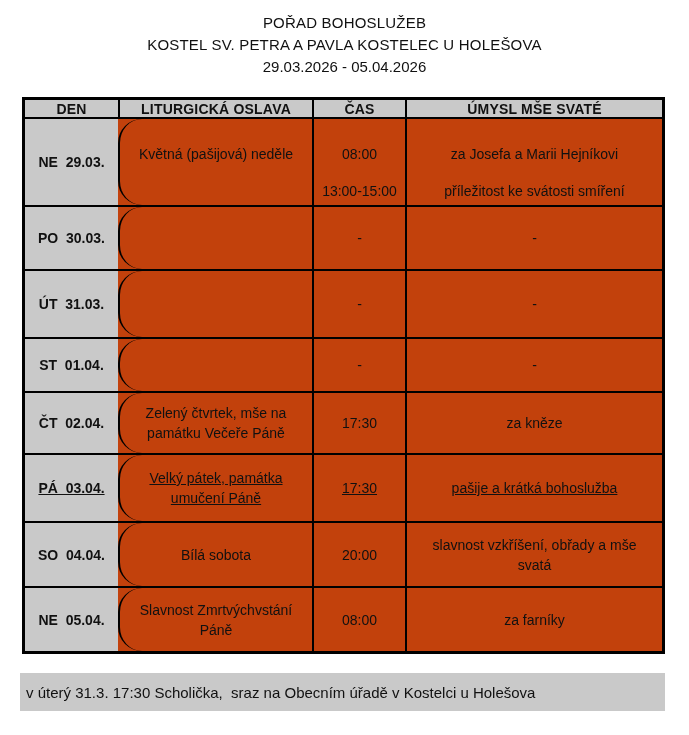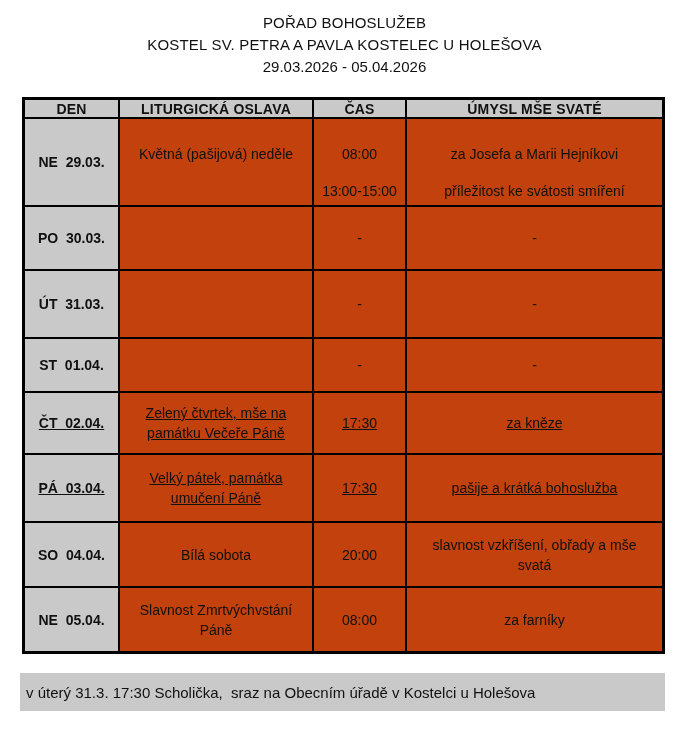--- a/index.html
+++ b/index.html
@@ -39,21 +39,21 @@
   .day-cell {
     background: #c9c9c9;
     font-weight: bold;
     display: flex; align-items: center; justify-content: center;
     white-space: pre;
   }
   .center { display: flex; align-items: center; justify-content: center; text-align: center; line-height: 20px; }
   .stack { display: flex; flex-direction: column; text-align: center; line-height: 20px; }
   .stack .part1 { flex: 1; display: flex; align-items: center; justify-content: center; padding-top: 8px; }
   .stack .part2 { height: 24px; display: flex; align-items: flex-start; justify-content: center; }
-  .celebration-cell { padding-left: 12px; padding-right: 12px; }
+  .celebration-cell { padding-left: 12px; padding-right: 12px; border-radius: 24px; }
   .intention-cell { padding-left: 18px; padding-right: 18px; }
 
   .footer-note {
     margin: 19px 0 0 20px;
     width: 645px;
     height: 38px;
     background: #c9c9c9;
     display: flex; align-items: center;
     padding-left: 6px;
     font-size: 15px;
@@ -131,21 +131,21 @@
         <div class="cell celebration-cell center">
           <span></span>
         </div>
         <div class="cell time-cell center">
           <span>-</span>
         </div>
         <div class="cell intention-cell center">
           <span>-</span>
         </div>
       </div>
-      <div class="row body-row" style="height: 62px; text-decoration: underline;">
+      <div class="row body-row" style="height: 62px;">
         <div class="cell day-cell"><span>ČT  02.04.</span></div>
         <div class="cell celebration-cell center">
           <span>Zelený čtvrtek, mše na památku Večeře Páně</span>
         </div>
         <div class="cell time-cell center">
           <span>17:30</span>
         </div>
         <div class="cell intention-cell center">
           <span>za kněze</span>
         </div>

